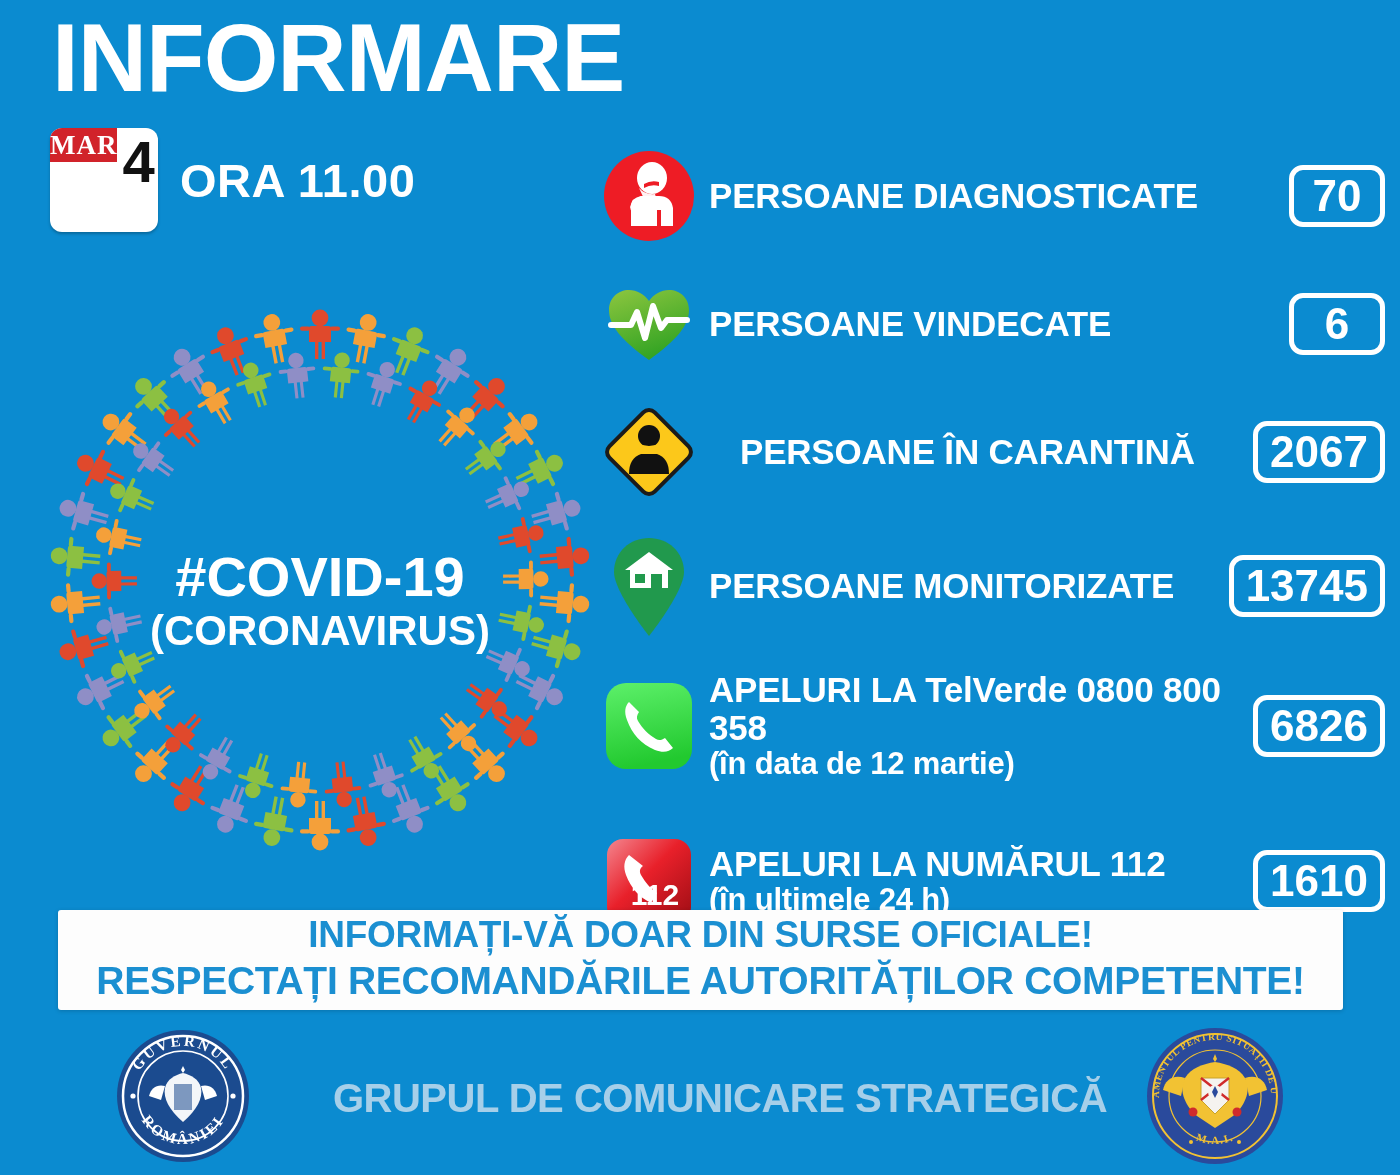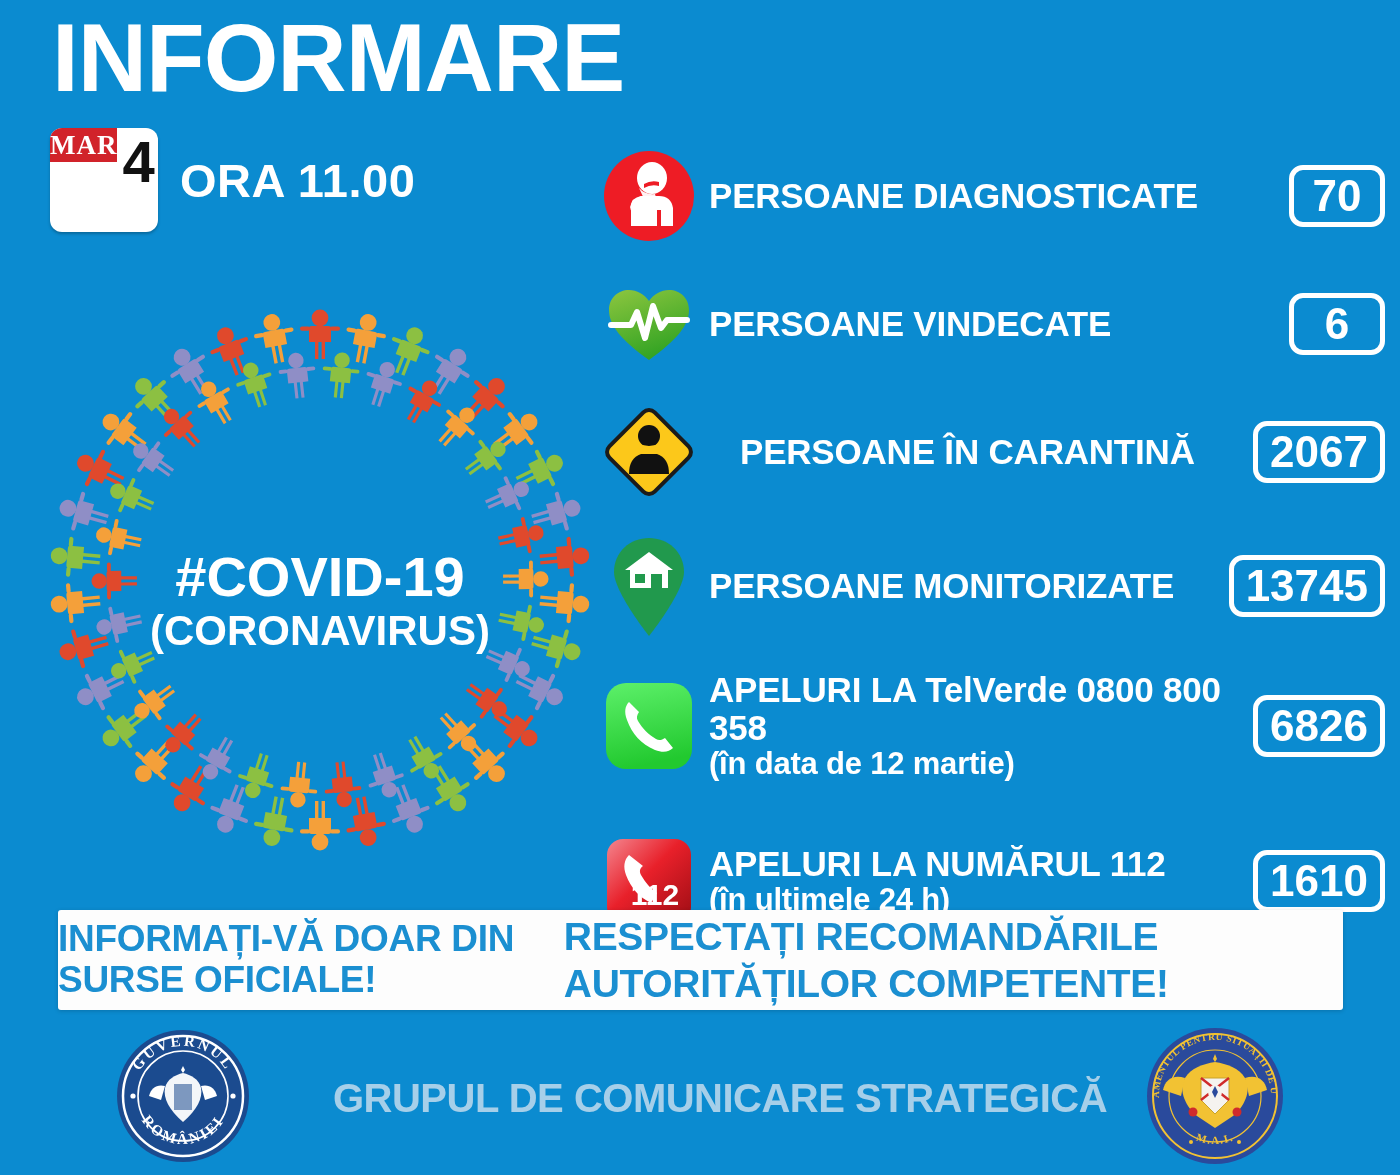--- a/index.html
+++ b/index.html
@@ -167,21 +167,21 @@
   .notice {
     position: absolute;
     left: 58px;
     top: 910px;
     width: 1285px;
     height: 100px;
     background: #fdfdfd;
     border-radius: 3px;
     box-shadow: 0 1px 4px rgba(0,0,0,.18);
     display: flex;
-    flex-direction: row;
+    flex-direction: column;
     align-items: center;
     justify-content: center;
     color: #1b8fd1;
   }
   .notice .n1 {
     font-size: 37px;
     font-weight: bold;
     letter-spacing: -0.3px;
     line-height: 1.1;
   }

